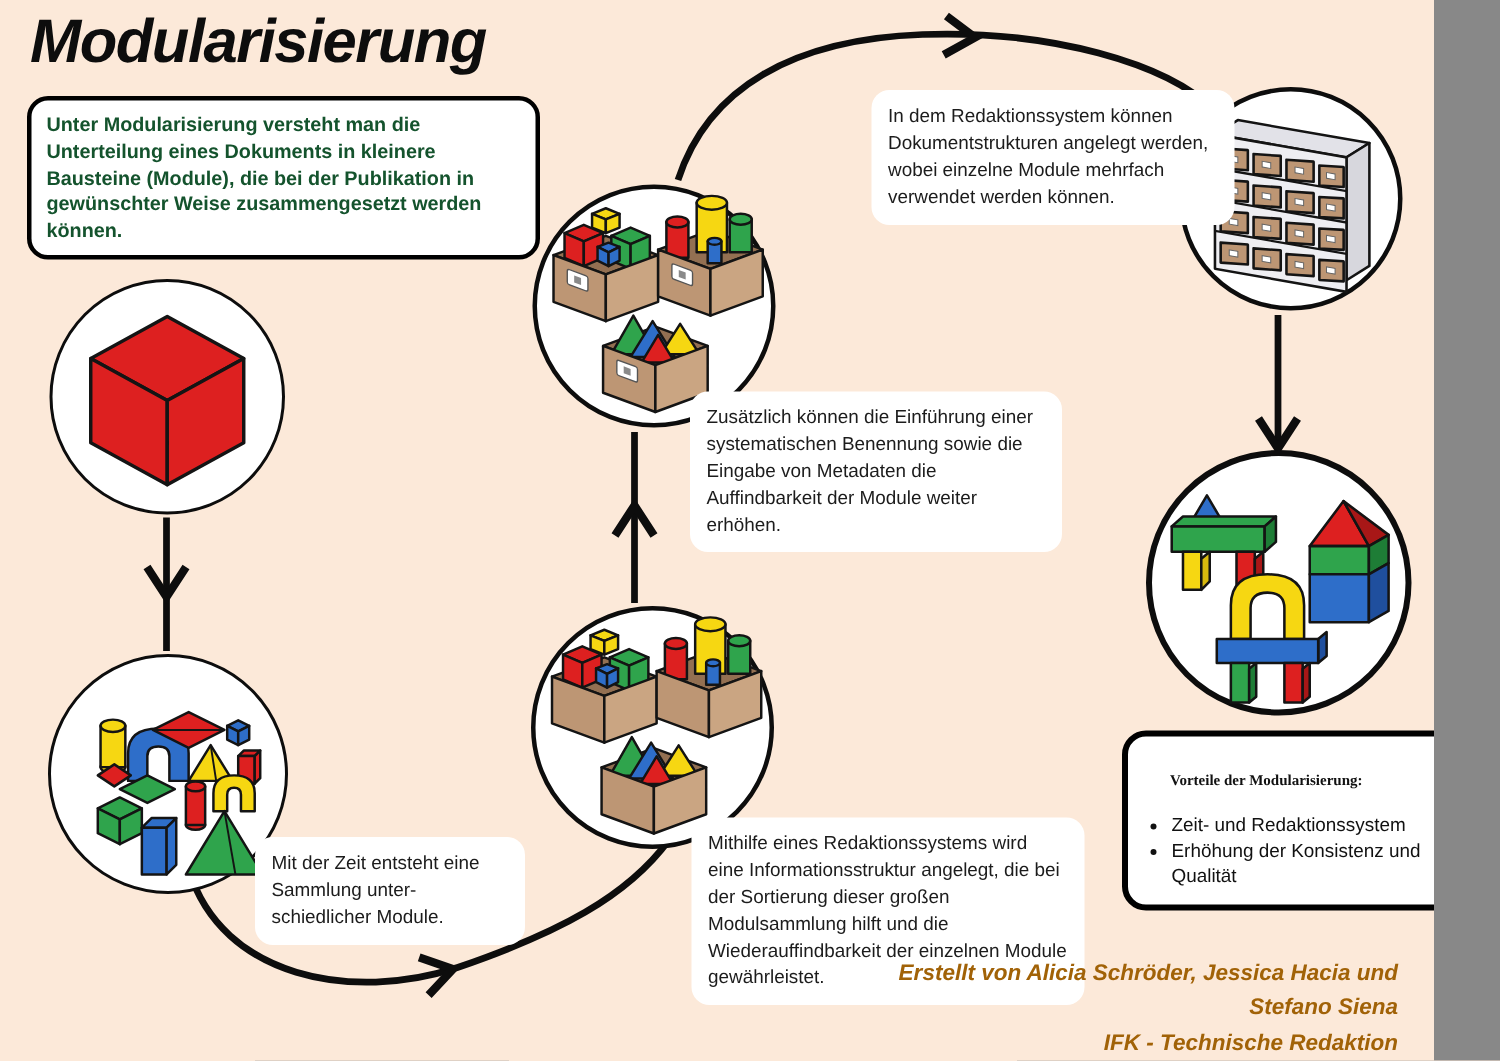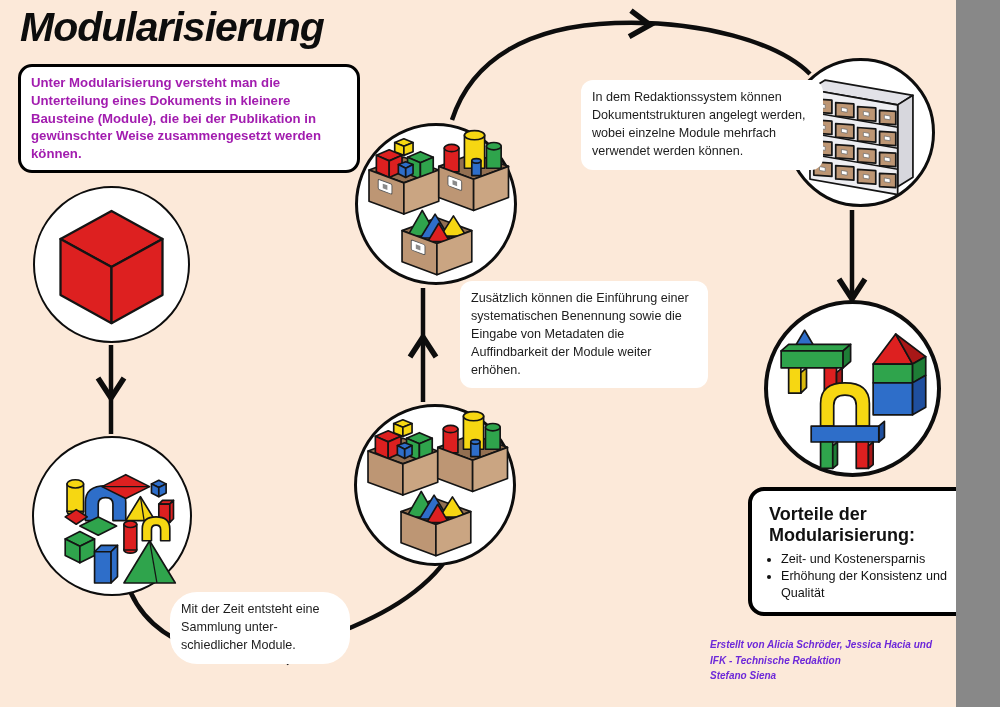--- a/index.html
+++ b/index.html
@@ -1,49 +1,49 @@
 <!DOCTYPE html>
 <html style="--c-background: #fce9d9; --c-red: #dd2020; --c-red_dark: #a81717; --c-green: #2fa44c; --c-green_dark: #1e7d36; --c-blue: #2e6ec9; --c-blue_dark: #1f4f9e; --c-yellow: #f6d712; --c-yellow_dark: #d8b90e; --c-brown: #bd9674; --c-brown_dark: #937052; --c-brown_light: #caa582; --c-ink: #0d0d0d;"><head>
 <meta charset="utf-8">
 <style>
   html,body{margin:0;padding:0;}
   body{font-family:"Liberation Sans",sans-serif;background:#888;}
   #canvas{position:relative;width:956px;height:707px;background:var(--c-background,#fce9d9);overflow:hidden;}
 
   .title{position:absolute;left:20px;top:4px;font-size:41px;font-weight:bold;font-style:italic;color:#0d0d0d;letter-spacing:-1px;}
   .intro-box{position:absolute;left:18px;top:64px;width:316px;background:#fff;border:3.5px solid #000;border-radius:14px;
-    padding:7px 10px;font-size:13.2px;font-weight:bold;line-height:1.35;color:#a21caf;}
-
-  .bubble{position:absolute;background:#fff;border-radius:12px;padding:9px 11px;font-size:12.6px;line-height:1.42;color:#1c1c1c;margin-top:20px;}
+    padding:7px 10px;font-size:13.2px;font-weight:bold;line-height:1.35;color:#14532d;}
+
+  .bubble{position:absolute;background:#fff;border-radius:12px;padding:9px 11px;font-size:12.6px;line-height:1.42;color:#1c1c1c;}
   #cap-module{left:170px;top:311px;width:168px;}
-  #cap-collection{left:170px;top:572px;width:158px;border-radius:27px;}
+  #cap-collection{left:170px;top:558px;width:158px;}
   #cap-sorting{left:461px;top:545px;width:240px;}
   #cap-labeling{left:460px;top:261px;width:226px;}
   #cap-system{left:581px;top:60px;width:220px;}
 
   .circle{position:absolute;background:#fff;border-radius:50%;border:2.5px solid #0d0d0d;box-sizing:border-box;}
   .circle svg{width:100%;height:100%;display:block;}
   #c-module{left:33px;top:186px;width:157px;height:157px;border-width:2px;}
   #c-collection{left:32px;top:436px;width:160px;height:160px;}
   #c-sorting{left:354px;top:404px;width:162px;height:162px;border-width:3px;}
   #c-labeling{left:355px;top:123px;width:162px;height:162px;border-width:3px;}
   #c-system{left:786px;top:58px;width:149px;height:149px;border-width:3px;}
   #c-reuse{left:764px;top:300px;width:177px;height:177px;border-width:4.5px;}
 
   #arrows{position:absolute;left:0;top:0;width:1000px;height:707px;}
   .arrow{fill:none;stroke:#0d0d0d;stroke-width:4.5px;}
   .chev{fill:none;stroke:#0d0d0d;stroke-width:5.5px;stroke-linejoin:miter;}
 
   .benefits{position:absolute;left:748px;top:487px;width:234px;background:#fff;border:4px solid #000;border-radius:16px;
     padding:8px 12px 10px 12px;box-sizing:border-box;color:#111;}
-  .benefits h3{margin:5px;font-size:18px;}
+  .benefits h3{margin:16px;font-size:10px;font-family:Liberation Serif, serif;}
   .benefits ul{margin:3px 0 0 17px;padding:0;font-size:12.6px;line-height:1.35;}
 
-  .credits{position:absolute;right:24px;top:637px;font-size:10px;font-weight:bold;font-style:italic;
-    line-height:1.55;color:#6d28d9;}
+  .credits{position:absolute;right:24px;top:637px;text-align:right;font-size:15px;font-weight:bold;font-style:italic;
+    line-height:1.55;color:#a16207;}
 
   
   .sk{stroke:#141414;stroke-width:1.8;stroke-linejoin:round;}
   .f-red{fill:var(--c-red);}       .f-red-d{fill:var(--c-red_dark);}
   .f-green{fill:var(--c-green);}   .f-green-d{fill:var(--c-green_dark);}
   .f-blue{fill:var(--c-blue);}     .f-blue-d{fill:var(--c-blue_dark);}
   .f-yellow{fill:var(--c-yellow);} .f-yellow-d{fill:var(--c-yellow_dark);}
   .f-brown{fill:var(--c-brown);}   .f-brown-d{fill:var(--c-brown_dark);} .f-brown-l{fill:var(--c-brown_light);}
   .f-gray{fill:#eeeef2;} .f-gray-m{fill:#e2e2e8;} .f-gray-d{fill:#d7d7dd;}
   .f-white{fill:#ffffff;}
@@ -284,30 +284,31 @@
         <rect class="sk f-blue" x="-6" y="46" width="72" height="17"></rect>
         <rect class="sk f-green" x="4" y="63" width="13" height="28"></rect>
         <polygon class="sk f-green-d" points="17,67 22,63 22,87 17,91"></polygon>
         <rect class="sk f-red" x="42" y="63" width="13" height="28"></rect>
         <polygon class="sk f-red-d" points="55,67 60,63 60,87 55,91"></polygon>
       </g>
     </svg>
   </div>
 
   <div class="bubble" id="cap-collection">Mit der Zeit entsteht eine Sammlung unter-schiedlicher Module.</div>
+  <div class="bubble" id="cap-sorting">Mithilfe eines Redaktionssystems wird eine Informationsstruktur angelegt, die bei der Sortierung dieser großen Modulsammlung hilft und die Wiederauffindbarkeit der einzelnen Module gewährleistet.</div>
   <div class="bubble" id="cap-labeling">Zusätzlich können die Einführung einer systematischen Benennung sowie die Eingabe von Metadaten die Auffindbarkeit der Module weiter erhöhen.</div>
   <div class="bubble" id="cap-system">In dem Redaktionssystem können Dokumentstrukturen angelegt werden, wobei einzelne Module mehrfach verwendet werden können.</div>
 
   <div class="benefits">
     <h3>Vorteile der Modularisierung:</h3>
     <ul>
-      <li>Zeit- und Kostenersparnis</li>
+      <li>Zeit- und Redaktionssystem</li>
       <li>Erhöhung der Konsistenz und Qualität</li>
     </ul>
   </div>
 
   <div class="credits">
     <div>Erstellt von Alicia Schröder, Jessica Hacia und</div>
+    <div>Stefano Siena</div>
     <div>IFK - Technische Redaktion</div>
-    <div>Stefano Siena</div>
   </div>
 
 </div>
 
 </body></html>

